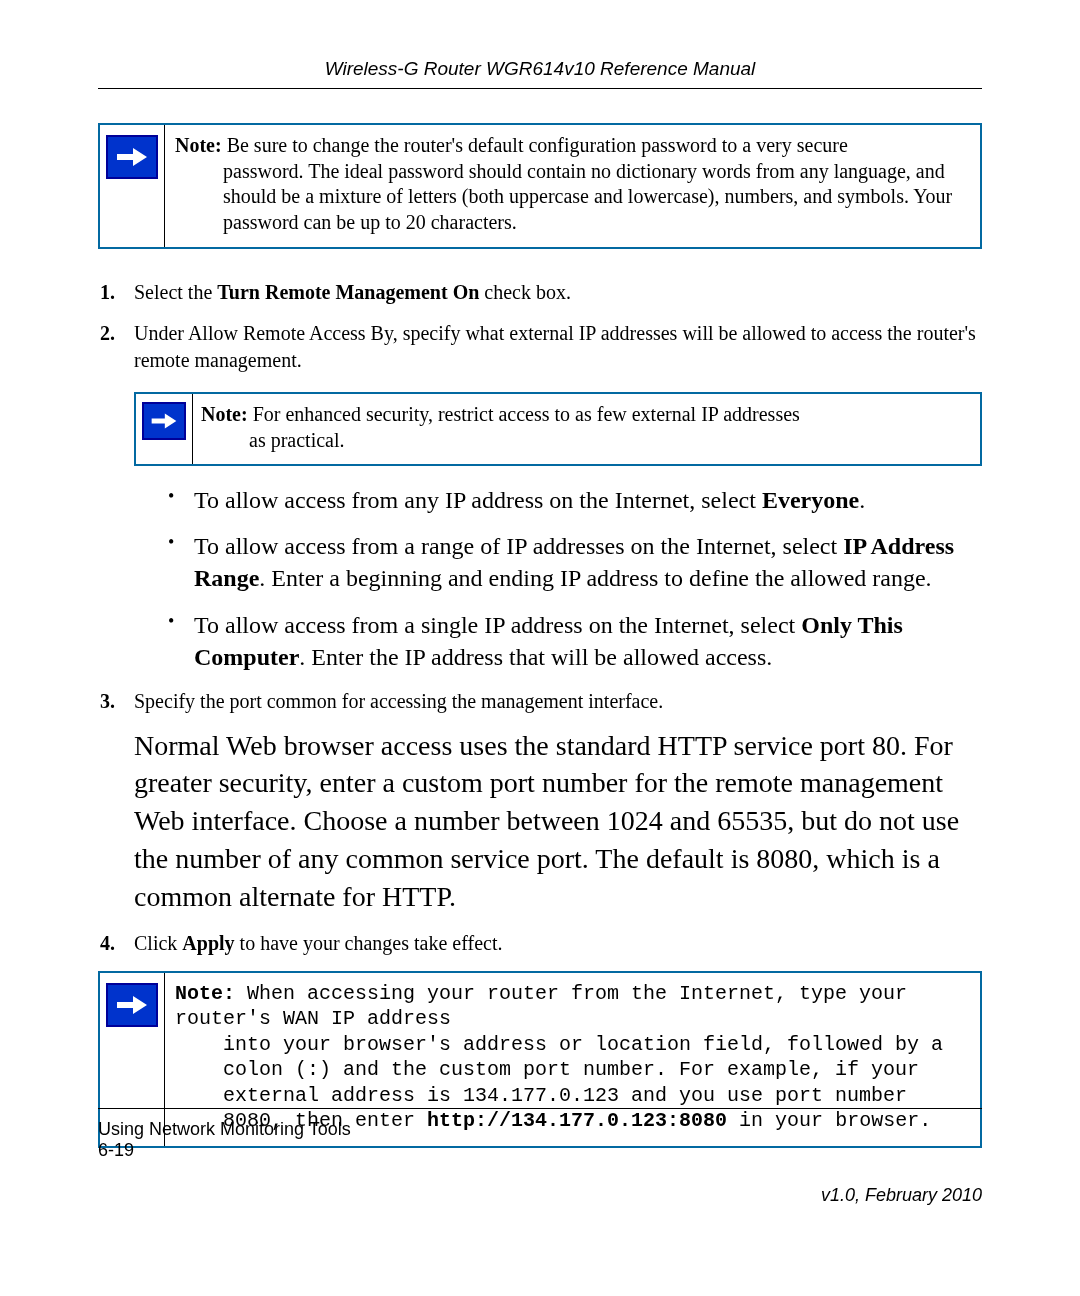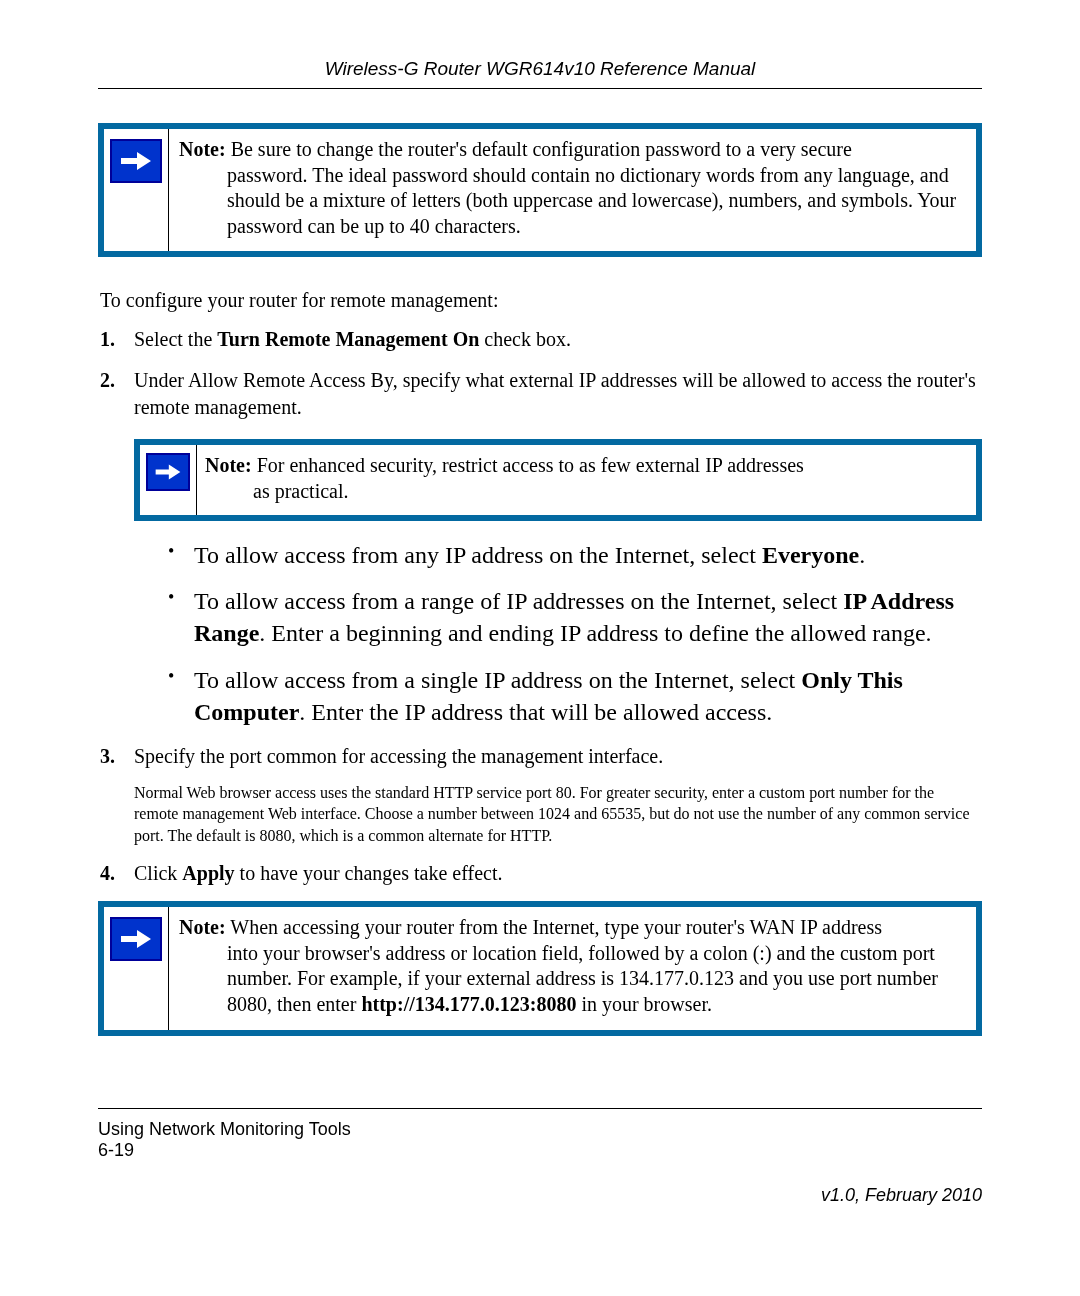--- a/index.html
+++ b/index.html
@@ -25,21 +25,21 @@
     font-family: Arial, Helvetica, sans-serif;
     font-size: 19px;
     margin-bottom: 8px;
   }
   .header-rule {
     border: none;
     border-top: 1.5px solid #000;
     margin: 0 0 34px 0;
   }
   .note-box {
-    border: 6px solid #0369a1;
+    border: 2px solid #0369a1;
     display: flex;
     align-items: stretch;
     margin-bottom: 30px;
   }
   .note-box .icon-cell {
     border-right: 1px solid #000;
     display: flex;
     align-items: flex-start;
     justify-content: center;
     padding: 10px 6px 10px 6px;
@@ -109,21 +109,21 @@
   }
   ul.bullets > li::before {
     content: "•";
     position: absolute;
     left: 0;
     top: 0;
     font-size: 18px;
   }
   .indent-para {
     margin: 12px 0 0 0;
-    font-size: 16px;
+    font-size: 28px;
     line-height: 1.35;
   }
   .bold { font-weight: bold; }
   .footer {
     position: absolute;
     left: 98px; right: 98px;
     bottom: 90px;
   }
   .footer-rule {
     border: none;
@@ -156,25 +156,24 @@
   <div class="note-box">
     <div class="icon-cell">
       <div class="arrow-icon-wrap">
         <svg width="34" height="24" viewBox="0 0 34 24">
           <path d="M2 9 H18 V3 L32 12 L18 21 V15 H2 Z" fill="#fff" stroke="#fff" stroke-width="0"></path>
         </svg>
       </div>
     </div>
     <div class="text-cell">
       <span class="note-label">Note:</span><span class="after-first-line"> Be sure to change the router's default configuration password to a very secure </span>
-      <span class="note-body-indent">password. The ideal password should contain no dictionary words from any language, and should be a mixture of letters (both uppercase and lowercase), numbers, and symbols. Your password can be up to 40 characters.</span>
+      <span class="note-body-indent">password. The ideal password should contain no dictionary words from any language, and should be a mixture of letters (both uppercase and lowercase), numbers, and symbols. Your password can be up to 20 characters.</span>
     </div>
   </div>
 
-  <p class="para">To configure your router for remote management:</p>
 
   <ol class="steps">
     <li>
       <span>Select the </span><span class="bold">Turn Remote Management On</span><span> check box.</span>
     </li>
     <li>
       <span>Under Allow Remote Access By, specify what external IP addresses will be allowed to access the router's remote management.</span>
 
       <div class="inner-note">
         <div class="note-box">
@@ -206,21 +205,21 @@
     </li>
     <li>
       <span>Specify the port common for accessing the management interface.</span>
       <p class="indent-para">Normal Web browser access uses the standard HTTP service port 80. For greater security, enter a custom port number for the remote management Web interface. Choose a number between 1024 and 65535, but do not use the number of any common service port. The default is 8080, which is a common alternate for HTTP.</p>
     </li>
     <li>
       <span>Click </span><span class="bold">Apply</span><span> to have your changes take effect.</span>
     </li>
   </ol>
 
-  <div class="note-box" style="margin-top:8px;">
+  <div class="note-box" style="margin-top:8px;font-family:Liberation Mono, monospace;">
     <div class="icon-cell">
       <div class="arrow-icon-wrap">
         <svg width="34" height="24" viewBox="0 0 34 24">
           <path d="M2 9 H18 V3 L32 12 L18 21 V15 H2 Z" fill="#fff"></path>
         </svg>
       </div>
     </div>
     <div class="text-cell">
       <span class="note-label">Note:</span><span class="after-first-line"> When accessing your router from the Internet, type your router's WAN IP address </span>
       <span class="note-body-indent">

